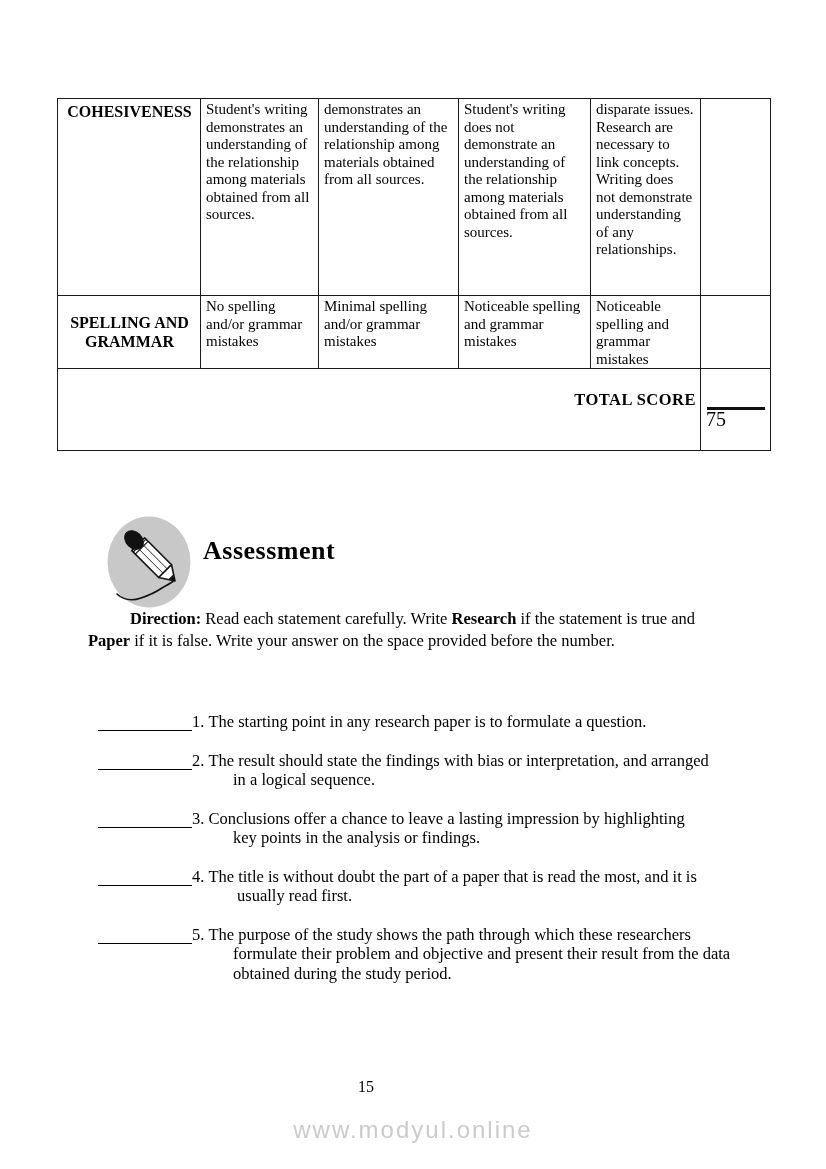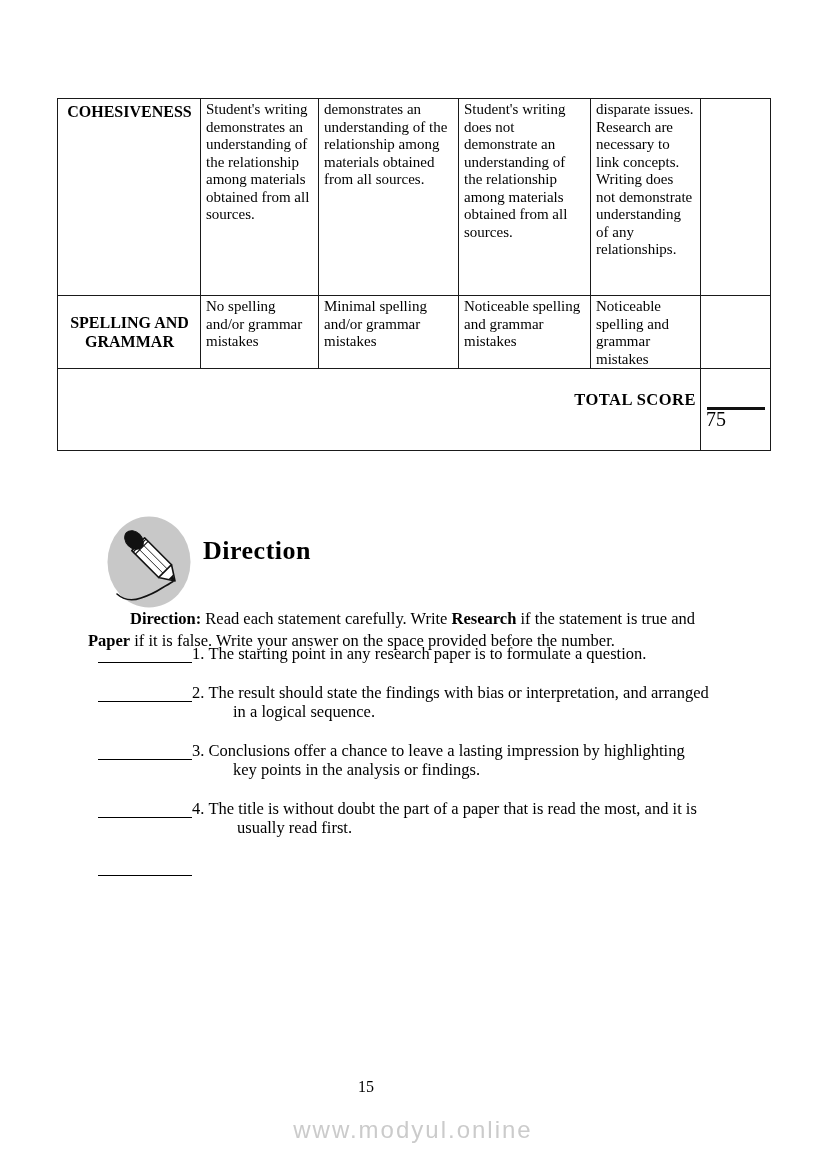--- a/index.html
+++ b/index.html
@@ -66,21 +66,21 @@
   
   .direction{
     position:absolute;left:88px;top:608px;width:662px;
     font-size:16.5px;line-height:22px;
     text-indent:42px;
     margin:0;
   }
   .b{font-weight:bold;}
   
   .items{
-    position:absolute;left:98px;top:644px;width:650px;
+    position:absolute;left:98px;top:712px;width:650px;
     font-size:16.5px;line-height:19.5px;
   }
   .item{display:flex;margin-bottom:19px;}
   .answer-blank{
     flex:0 0 94px;
     height:17px;
     border-bottom:1px solid #000;
     margin-top:1px;
   }
   .itext{width:548px;}
@@ -154,21 +154,21 @@
       <line x1="41.1" y1="26.3" x2="28.3" y2="39.1" stroke="#111" stroke-width="1.2"></line>
 
       <ellipse cx="27" cy="25" rx="10.5" ry="8" transform="rotate(45 27 25)" fill="#111" stroke="#111"></ellipse>
 
       <polygon points="51.7,62.5 64.5,49.7 68,66" fill="#ffffff" stroke="#111" stroke-width="1.6" stroke-linejoin="round"></polygon>
       <polygon points="65.9,59.7 61.7,63.9 68,66" fill="#111"></polygon>
 
       <path d="M 10 79 Q 20 88 34 83 Q 46 79 55 73 Q 62 69 66 66.5" fill="none" stroke="#111" stroke-width="1.6" stroke-linecap="round"></path>
     </svg>
   </span>
-  <h2 class="section-title">Direction</h2>
+  <h2 class="section-title">Assessment</h2>
 
   <p class="direction">
     <span class="b">Direction:</span>
     <span>Read each statement carefully. Write</span>
     <span class="b">Research</span>
     <span>if the statement is true and</span><br>
     <span class="b">Paper</span>
     <span>if it is false. Write your answer on the space provided before the number.</span>
   </p>
 
@@ -200,20 +200,25 @@
     <div class="item">
       <span class="answer-blank"></span>
       <div class="itext">
         <span class="inum">4.</span><span>The title is without doubt the part of a paper that is read the most, and it is</span>
         <div class="cont" style="padding-left:45px">usually read first.</div>
       </div>
     </div>
 
     <div class="item">
       <span class="answer-blank"></span>
+      <div class="itext">
+        <span class="inum">5.</span><span>The purpose of the study shows the path through which these researchers</span>
+        <div class="cont">formulate their problem and objective and present their result from the data</div>
+        <div class="cont">obtained during the study period.</div>
+      </div>
     </div>
 
   </div>
 
   <div class="page-number">15</div>
   <div class="watermark">www.modyul.online</div>
 
 </div>
 
 </body></html>

